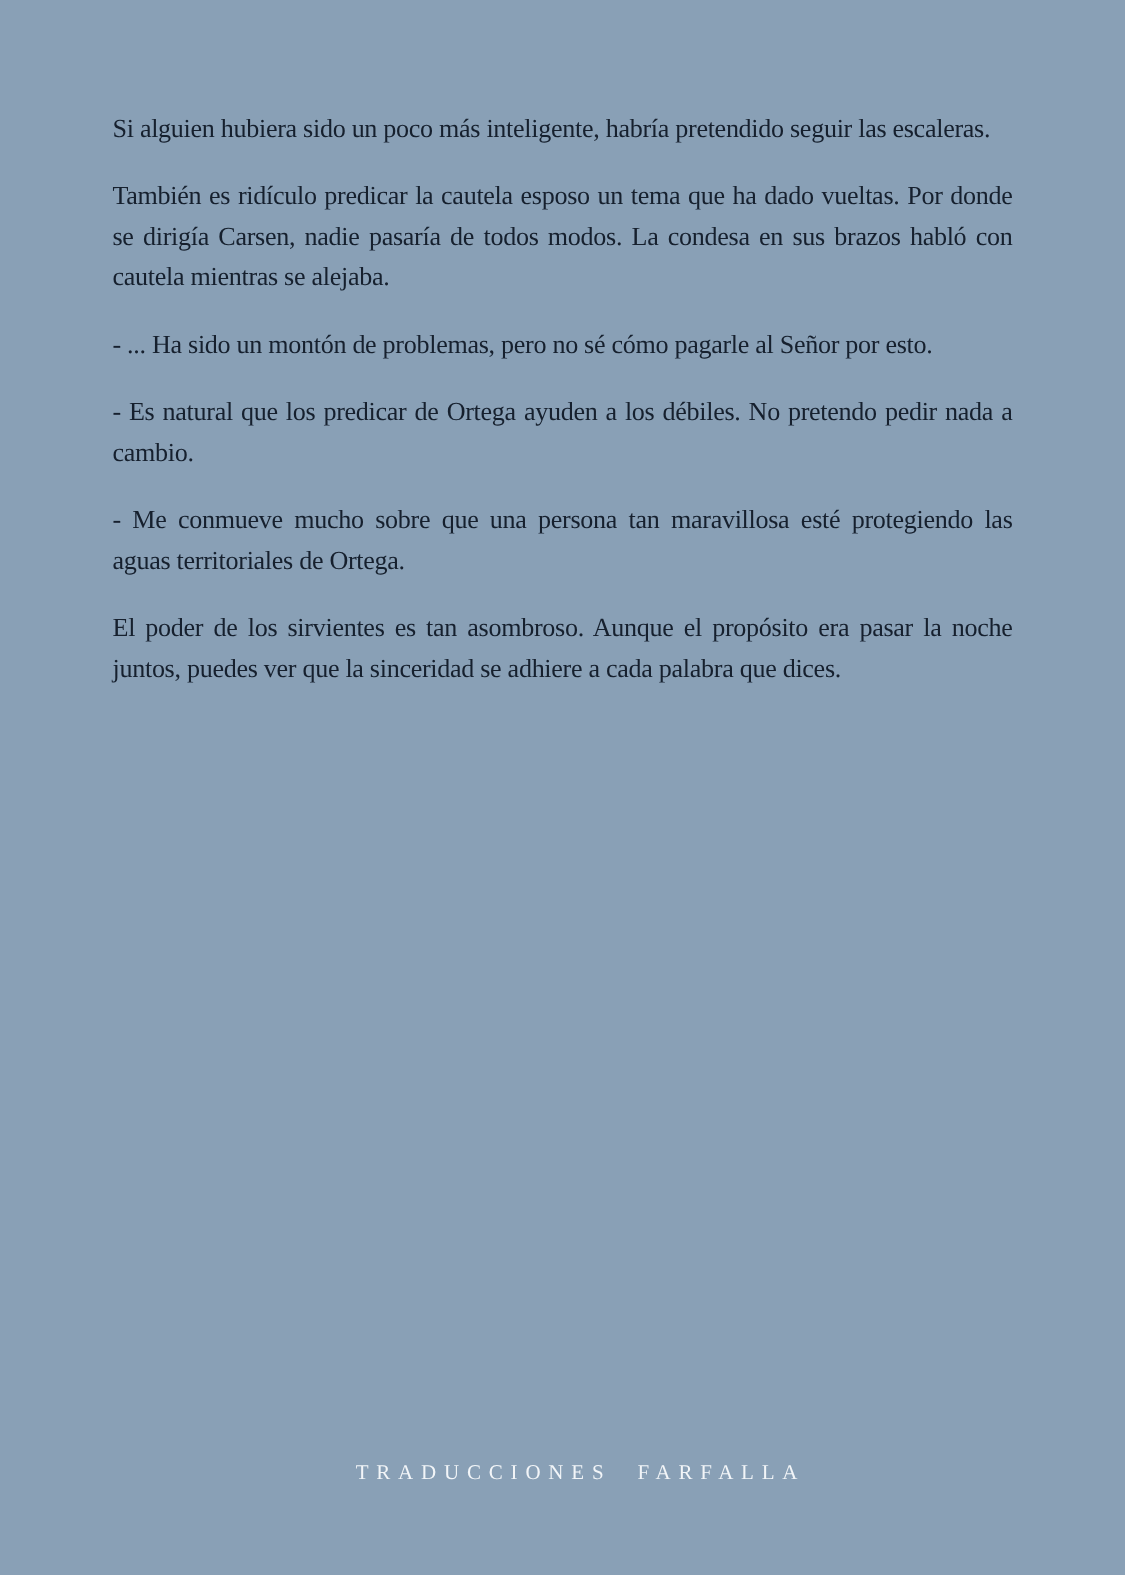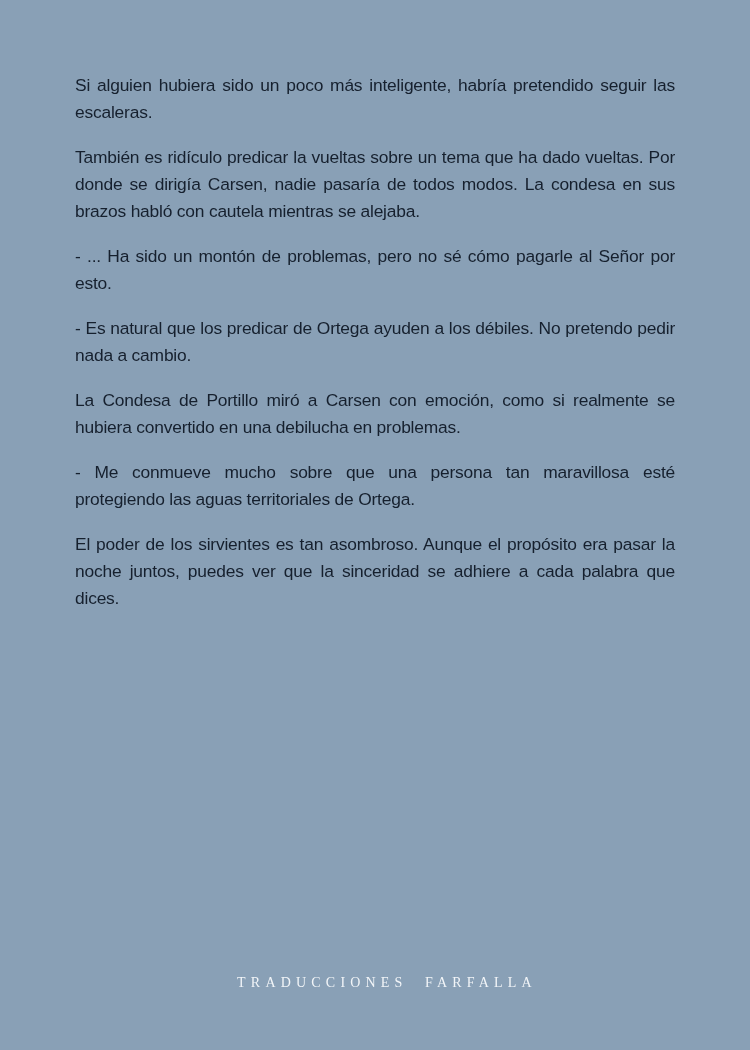--- a/index.html
+++ b/index.html
@@ -13,21 +13,21 @@
       position: relative;
       overflow: hidden;
     }
     .page {
       position: absolute;
       left: 75px;
       top: 72px;
       width: 600px;
     }
     .para {
-      font-family: Liberation Sans, sans-serif;
+      font-family: Liberation Serif, serif;
       font-size: 17.4px;
       line-height: 27px;
       color: #16202e;
       text-align: justify;
       margin: 0 0 18px 0;
       letter-spacing: -0.2px;
       word-spacing: 0px;
     }
     .footer {
       position: absolute;
@@ -39,21 +39,20 @@
       font-size: 14px;
       letter-spacing: 5.2px;
       color: #f2f5f8;
     }
   </style>
 </head>
 <body>
 
 <div class="page">
   <p class="para">Si alguien hubiera sido un poco más inteligente, habría pretendido seguir las escaleras.</p>
-  <p class="para">También es ridículo predicar la vueltas sobre un tema que ha dado vueltas. Por donde se dirigía Carsen, nadie pasaría de todos modos. La condesa en sus brazos habló con cautela mientras se alejaba.</p>
+  <p class="para">También es ridículo predicar la cautela esposo un tema que ha dado vueltas. Por donde se dirigía Carsen, nadie pasaría de todos modos. La condesa en sus brazos habló con cautela mientras se alejaba.</p>
   <p class="para">- ... Ha sido un montón de problemas, pero no sé cómo pagarle al Señor por esto.</p>
   <p class="para">- Es natural que los predicar de Ortega ayuden a los débiles. No pretendo pedir nada a cambio.</p>
-  <p class="para">La Condesa de Portillo miró a Carsen con emoción, como si realmente se hubiera convertido en una debilucha en problemas.</p>
   <p class="para">- Me conmueve mucho sobre que una persona tan maravillosa esté protegiendo las aguas territoriales de Ortega.</p>
   <p class="para">El poder de los sirvientes es tan asombroso. Aunque el propósito era pasar la noche juntos, puedes ver que la sinceridad se adhiere a cada palabra que dices.</p>
 </div>
 
 <div class="footer" style="white-space: pre;">TRADUCCIONES  FARFALLA</div>
 
 </body></html>

